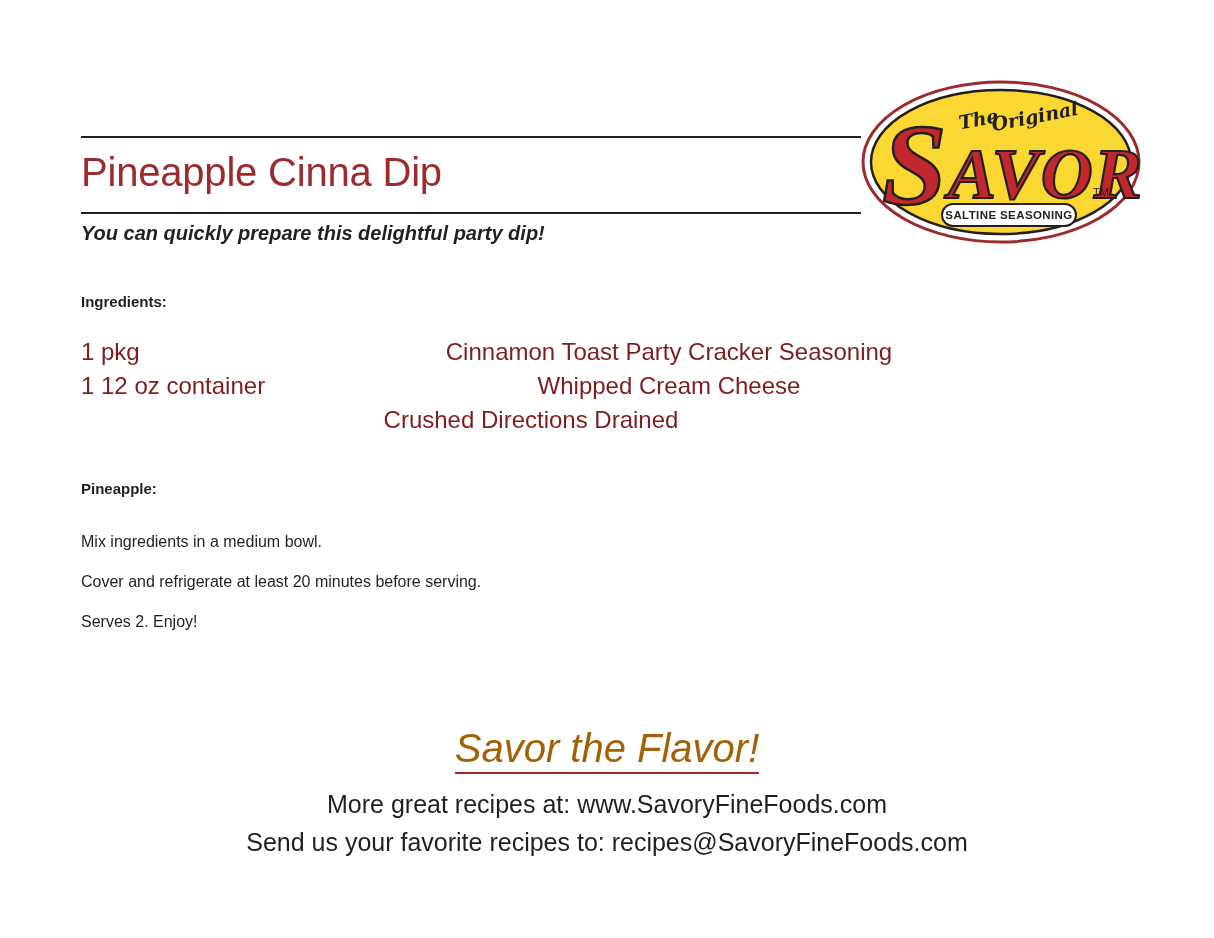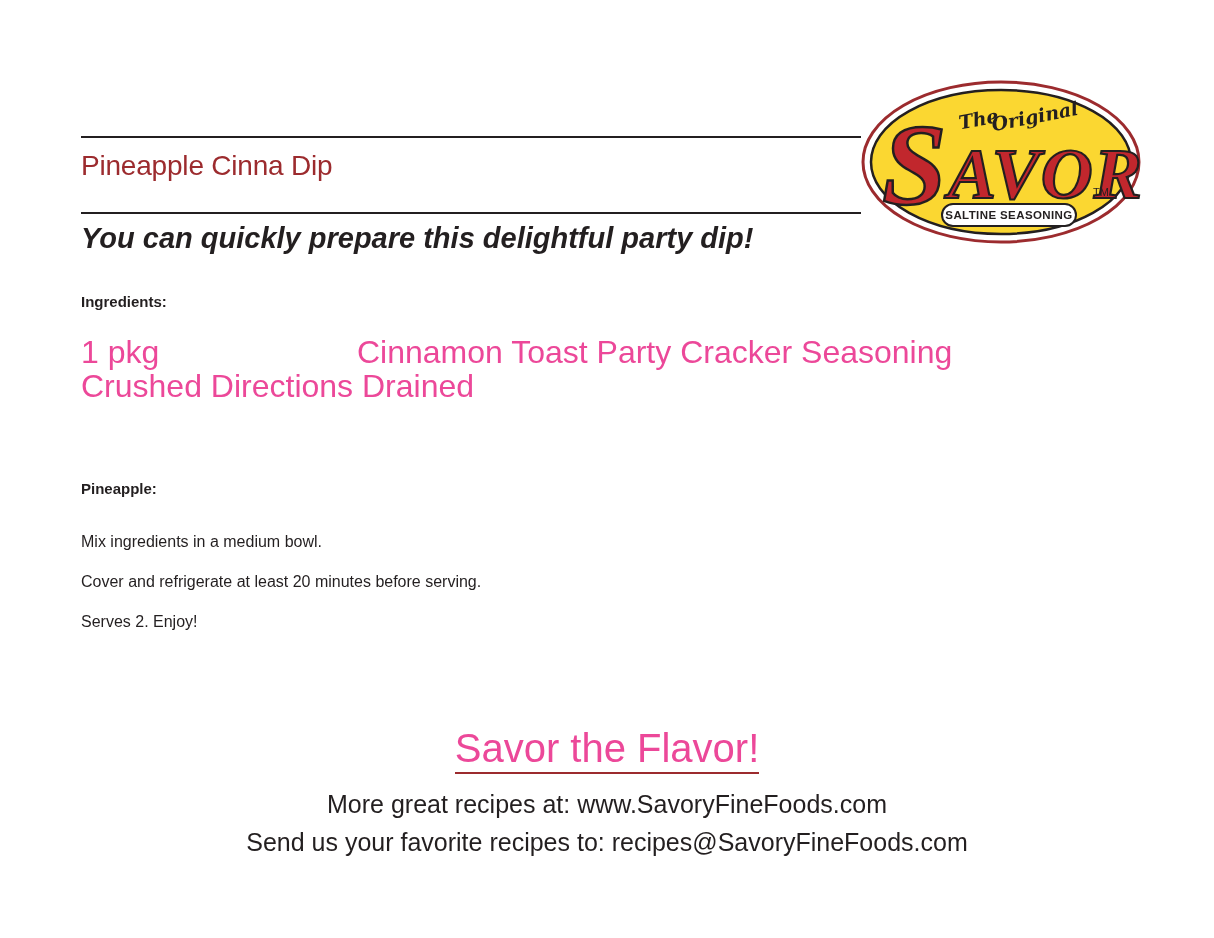--- a/index.html
+++ b/index.html
@@ -39,32 +39,32 @@
     background: #231f20;
   }
   .rule-top { top: 136px; width: 780px; }
   .rule-bottom { top: 212px; width: 780px; }
 
   
   .recipe-title {
     position: absolute;
     left: 81px;
     top: 152px;
-    font-size: 28px;
+    font-size: 40px;
     color: #9c2b2e;
     letter-spacing: -0.2px;
     line-height: 1;
     white-space: nowrap;
   }
 
   .tagline {
     position: absolute;
     left: 81px;
     top: 222px;
-    font-size: 29px;
+    font-size: 20px;
     font-style: italic;
     font-weight: bold;
     color: #231f20;
     white-space: nowrap;
   }
 
   
   .section-heading {
     position: absolute;
     left: 81px;
@@ -77,27 +77,27 @@
   .heading-directions { top: 480px; }
 
   .ingredients {
     position: absolute;
     left: 81px;
     top: 335px;
     width: 900px;
   }
   .ing-row {
     display: flex;
-    font-size: 32px;
+    font-size: 24px;
     line-height: 34px;
-    color: #ec4899;
+    color: #7f1d1d;
     white-space: nowrap;
   }
   .ing-qty { width: 276px; flex: 0 0 276px; }
-  .ing-name { flex: 1 1 auto; }
+  .ing-name { flex: 1 1 auto; text-align: center; }
 
   .directions {
     position: absolute;
     left: 81px;
     top: 522px;
     width: 950px;
   }
   .dir-line {
     font-size: 16px;
     line-height: 40px;
@@ -106,21 +106,22 @@
   }
 
   
   .slogan {
     position: absolute;
     left: 0;
     right: 0;
     top: 726px;
     text-align: center;
     font-size: 40px;
-    color: #ec4899;
+    font-style: italic;
+    color: #a16207;
   }
   .slogan span {
     border-bottom: 2px solid #9c2b2e;
     padding-bottom: 2px;
   }
   .footer-line {
     position: absolute;
     left: 0;
     right: 0;
     text-align: center;
@@ -162,20 +163,22 @@
   <div class="recipe-title">Pineapple Cinna Dip</div>
   <div class="tagline">You can quickly prepare this delightful party dip!</div>
 
   <div class="section-heading heading-ingredients">Ingredients:</div>
   <div class="ingredients">
     <div class="ing-row">
       <div class="ing-qty">1 pkg</div>
       <div class="ing-name">Cinnamon Toast Party Cracker Seasoning</div>
     </div>
     <div class="ing-row">
+      <div class="ing-qty">1 12 oz container</div>
+      <div class="ing-name">Whipped Cream Cheese</div>
     </div>
     <div class="ing-row">
       <div class="ing-name">Crushed Directions Drained</div>
     </div>
   </div>
 
   <div class="section-heading heading-directions">Pineapple:</div>
   <div class="directions">
     <div class="dir-line">Mix ingredients in a medium bowl.</div>
     <div class="dir-line">Cover and refrigerate at least 20 minutes before serving.</div>

